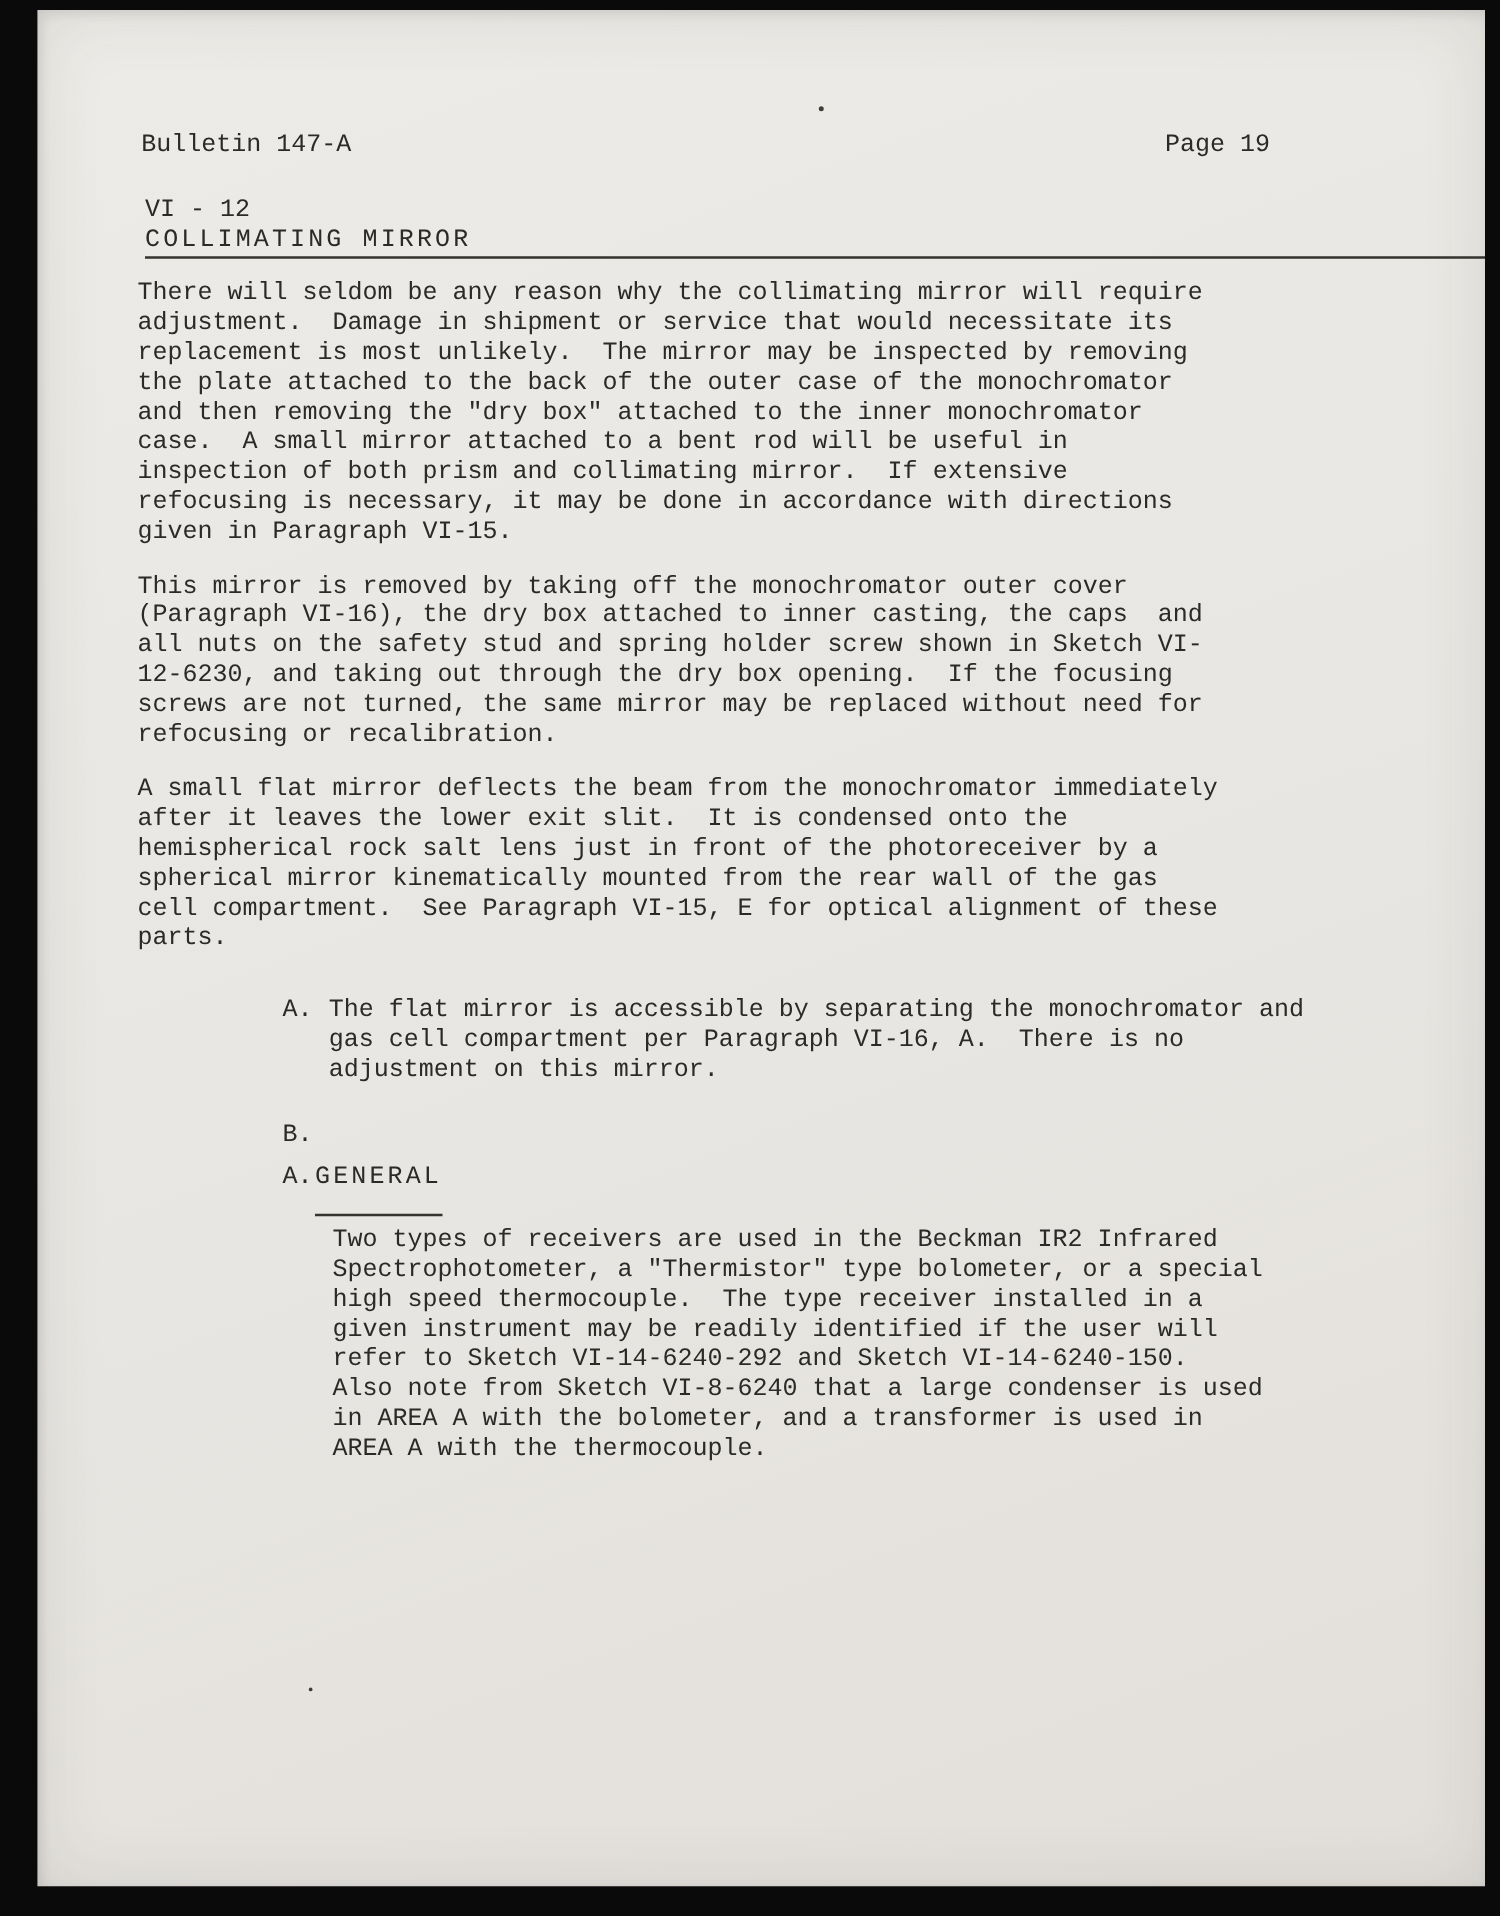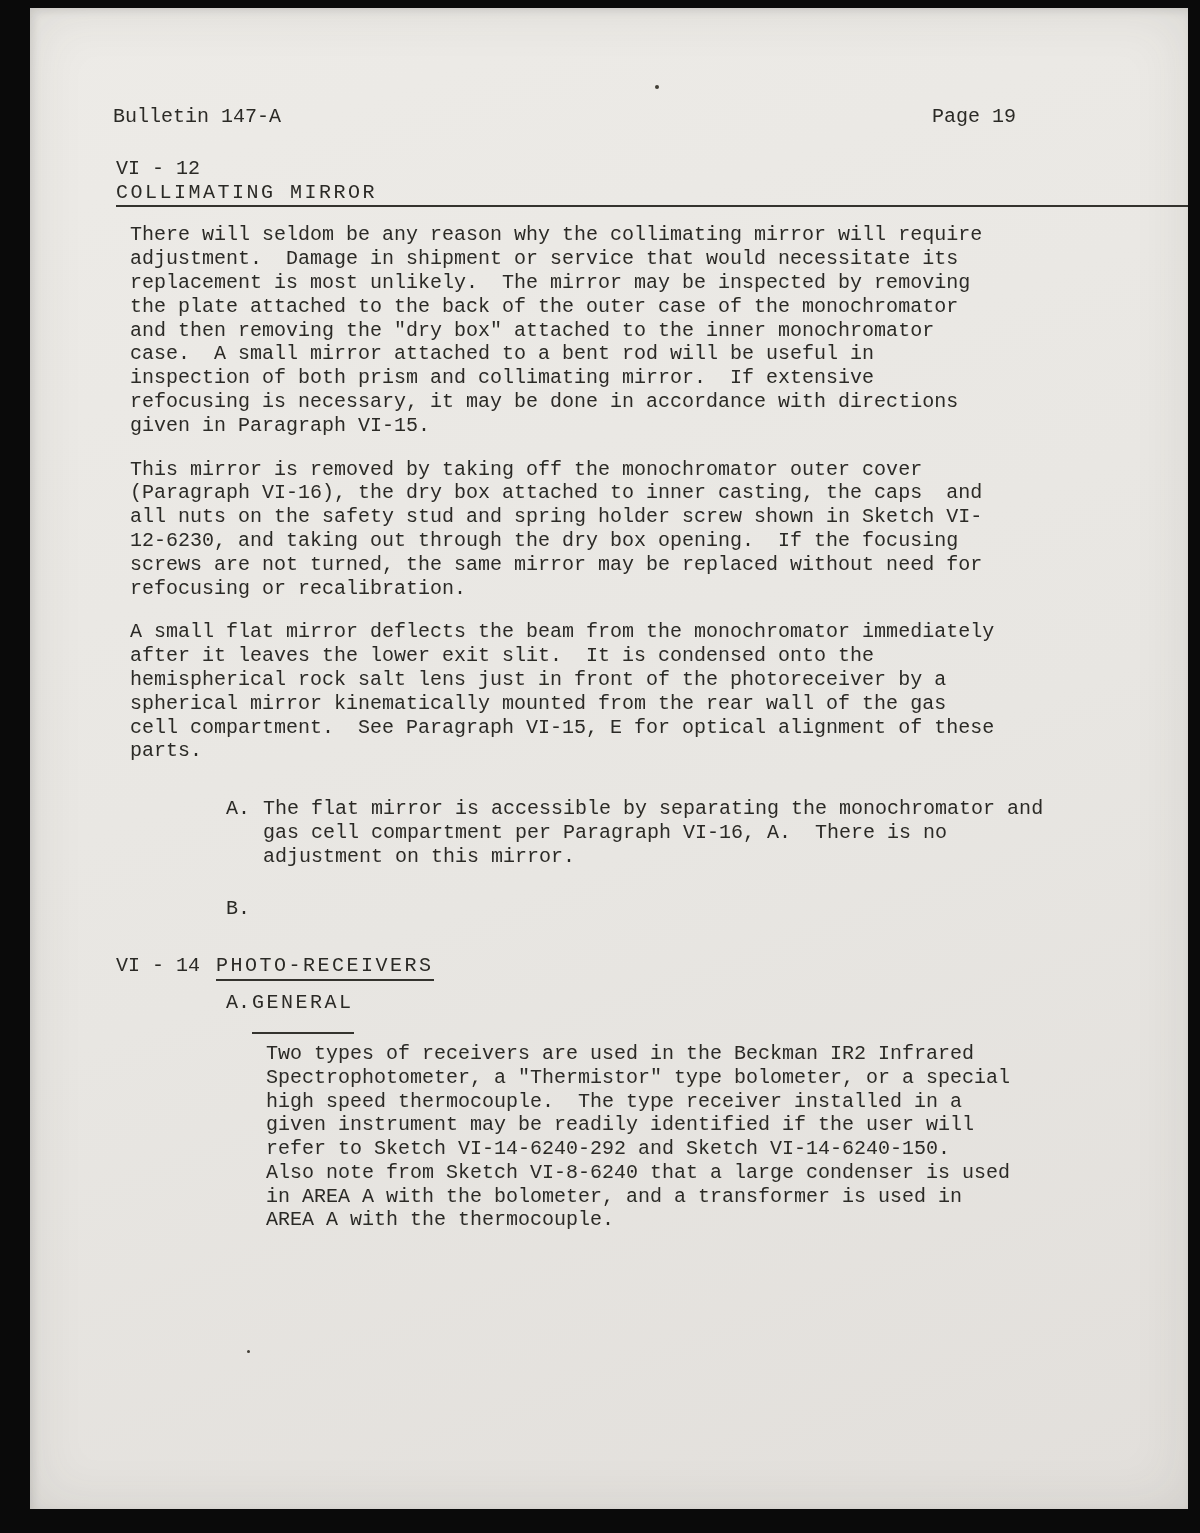--- a/index.html
+++ b/index.html
@@ -30,21 +30,21 @@
   }
   .sec-head { display: flex; margin-left: 86px; }
   .sec-num { width: 100px; flex: none; }
   .sec-title {
     display: inline-block;
     border-bottom: 2px solid #34332e;
     padding-bottom: 1px;
     letter-spacing: 2.5px;
   }
   .p-main {
-    margin-left: 100px;
+    margin-left: 80px;
     width: 868px;
     white-space: pre-wrap;
   }
   .sub-item { display: flex; margin-left: 196px; }
   .sub-label { width: 37px; flex: none; }
   .sub-text { width: 802px; white-space: pre-wrap; font-family: Liberation Mono, monospace; }
   .subsec-head { display: flex; margin-left: 196px; }
   .subsec-label { width: 26px; flex: none; }
   .subsec-title {
     display: inline-block;
@@ -102,24 +102,20 @@
       <span class="sub-label">A.</span>
       <span class="sub-text">The flat mirror is accessible by separating the monochromator and gas cell compartment per Paragraph VI-16, A.  There is no adjustment on this mirror.</span>
     </div>
 
     <div class="sub-item mt28">
       <span class="sub-label">B.</span>
     </div>
   </section>
 
   <section>
-    <div class="sec-head mt34">
-      <span class="sec-num">VI - 14</span>
-      <span class="sec-title">PHOTO-RECEIVERS</span>
-    </div>
 
     <div class="subsec-head mt10">
       <span class="subsec-label">A.</span>
       <span class="subsec-title">GENERAL</span>
     </div>
 
     <p class="p-sub mt8">Two types of receivers are used in the Beckman IR2 Infrared Spectrophotometer, a "Thermistor" type bolometer, or a special high speed thermocouple.  The type receiver installed in a given instrument may be readily identified if the user will refer to Sketch VI-14-6240-292 and Sketch VI-14-6240-150.  Also note from Sketch VI-8-6240 that a large condenser is used in AREA A with the bolometer, and a transformer is used in AREA A with the thermocouple.</p>
   </section>
 
 </div>

